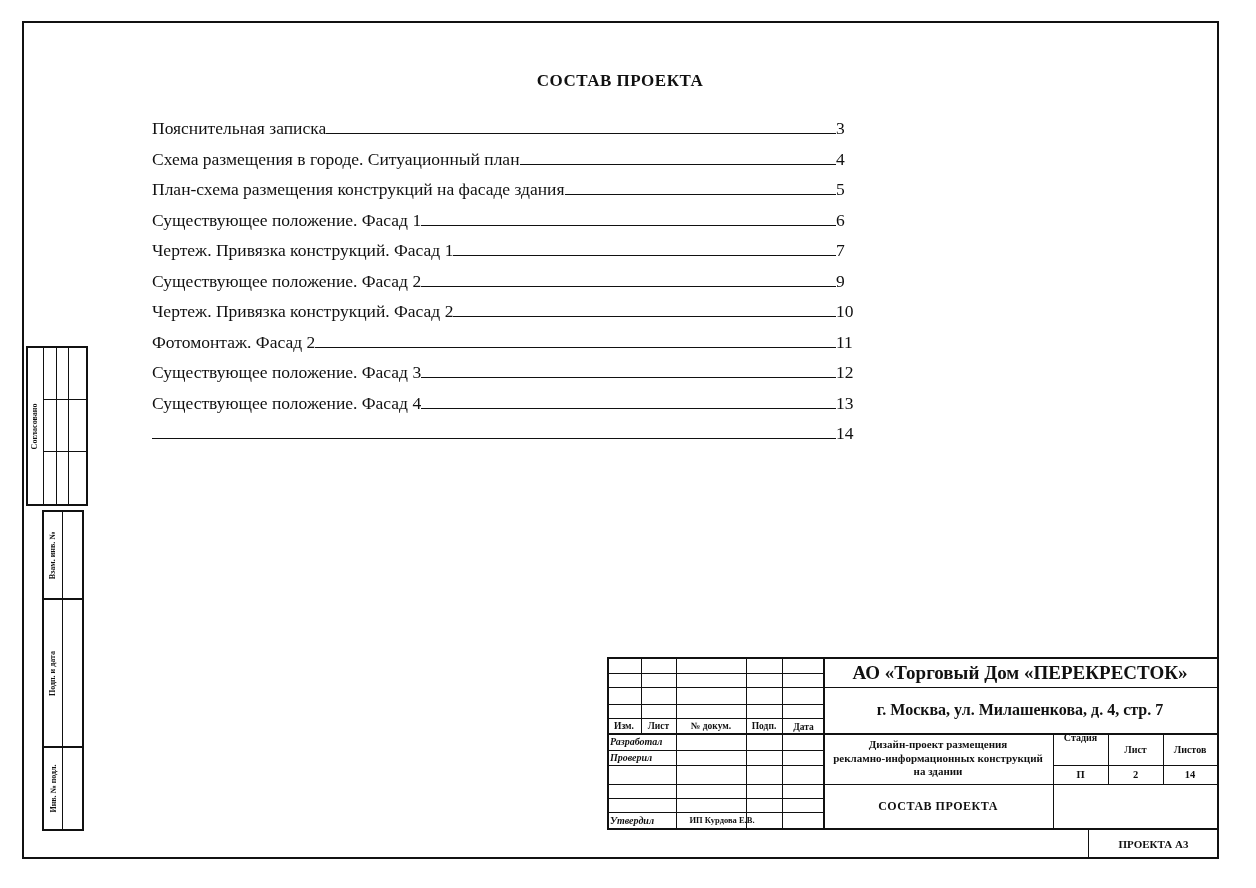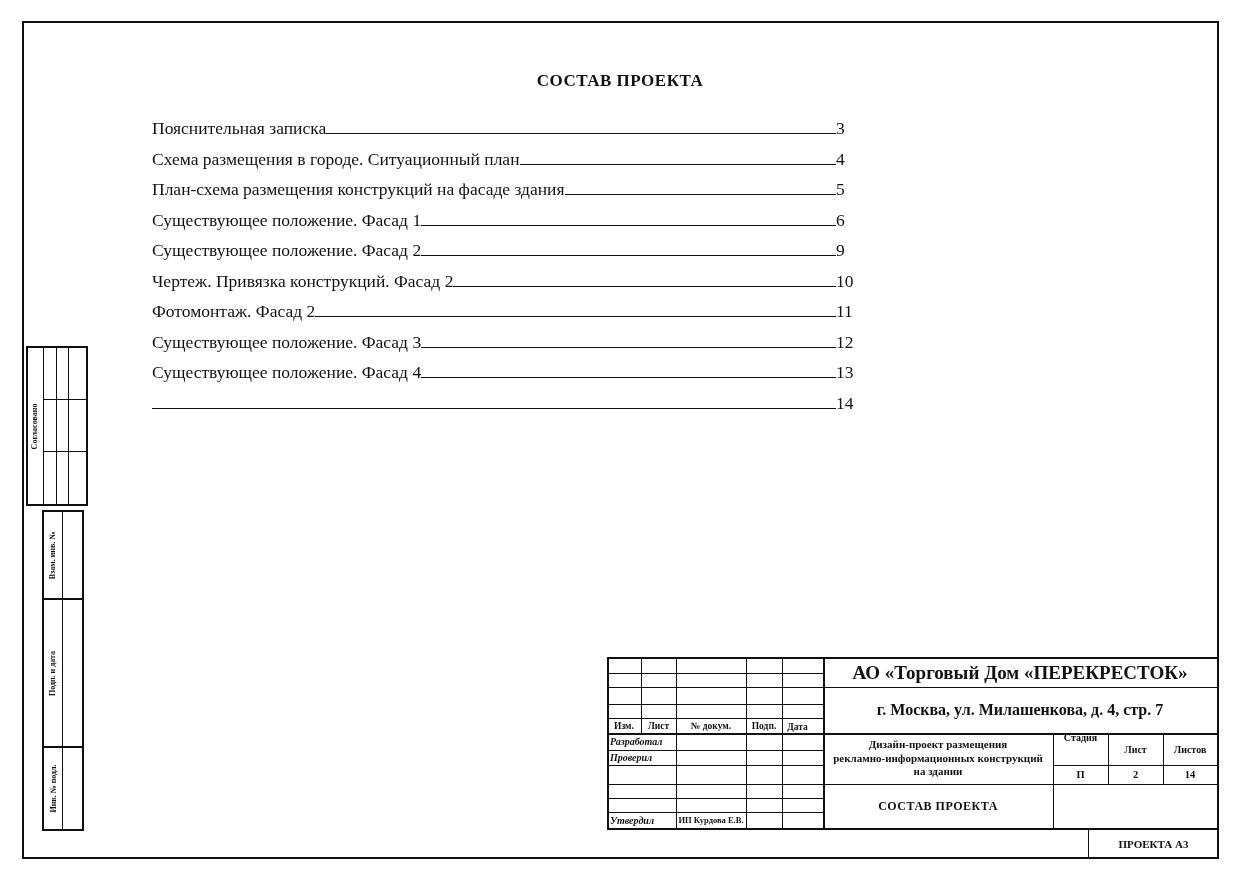--- a/index.html
+++ b/index.html
@@ -45,20 +45,25 @@
     </div>
   <div class="toc-row">
       <span class="toc-text">План-схема размещения конструкций на фасаде здания</span>
       <span class="toc-fill"></span>
       <span class="toc-num">5</span>
     </div>
   <div class="toc-row">
       <span class="toc-text">Существующее положение. Фасад 1</span>
       <span class="toc-fill"></span>
       <span class="toc-num">6</span>
+    </div>
+  <div class="toc-row">
+      <span class="toc-text">Чертеж. Привязка конструкций. Фасад 1</span>
+      <span class="toc-fill"></span>
+      <span class="toc-num">7</span>
     </div>
   <div class="toc-row">
       <span class="toc-text">Существующее положение. Фасад 2</span>
       <span class="toc-fill"></span>
       <span class="toc-num">9</span>
     </div>
   <div class="toc-row">
       <span class="toc-text">Чертеж. Привязка конструкций. Фасад 2</span>
       <span class="toc-fill"></span>
       <span class="toc-num">10</span>
@@ -142,26 +147,26 @@
   <div class="hl" style="left:446px;top:108px;width:164px;height:1px;"></div>
   <div class="hl" style="left:0;top:127px;width:612px;height:1px;"></div>
   <div class="hl" style="left:0;top:141px;width:216px;height:1px;"></div>
   <div class="hl" style="left:0;top:155px;width:216px;height:1px;"></div>
   <div class="hl" style="left:0;top:171px;width:612px;height:2px;"></div>
 
   <div class="cell f9" style="left:0;top:61px;width:34px;height:15px;">Изм.</div>
   <div class="cell f9" style="left:34px;top:61px;width:35px;height:15px;">Лист</div>
   <div class="cell f9" style="left:69px;top:61px;width:70px;height:15px;">№ докум.</div>
   <div class="cell f9" style="left:139px;top:61px;width:36px;height:15px;">Подп.</div>
-  <div class="cell f9" style="left:170px;top:61px;width:41px;height:18px;border-radius:6px;">Дата</div>
+  <div class="cell f9" style="left:176px;top:61px;width:41px;height:18px;border-radius:6px;">Дата</div>
 
   <div class="cell cell-left f10" style="left:3px;top:76px;width:66px;height:17px;">Разработал</div>
   <div class="cell cell-left f10" style="left:3px;top:93px;width:66px;height:15px;">Проверил</div>
   <div class="cell cell-left f10" style="left:3px;top:155px;width:66px;height:16px;">Утвердил</div>
-  <div class="cell f85" style="left:69px;top:155px;width:70px;height:16px;">ИП Курдова Е.В.</div>
+  <div class="cell f85" style="left:69px;top:155px;width:70px;height:16px;padding-left:11px;">ИП Курдова Е.В.</div>
 
   <div class="cell company" style="left:216px;top:2px;width:394px;height:28px;">АО «Торговый Дом «ПЕРЕКРЕСТОК»</div>
   <div class="cell address" style="left:216px;top:30px;width:394px;height:46px;">г. Москва, ул. Милашенкова, д. 4, стр. 7</div>
   <div class="cell f11" style="left:216px;top:76px;width:230px;height:51px;flex-direction:column;align-items:center;">
     <span class="project-line">Дизайн-проект размещения</span>
     <span class="project-line">рекламно-информационных конструкций</span>
     <span class="project-line">на здании</span>
   </div>
   <div class="cell f10" style="left:446px;top:64px;width:55px;height:32px;">Стадия</div>
   <div class="cell f10" style="left:501px;top:76px;width:55px;height:32px;">Лист</div>

